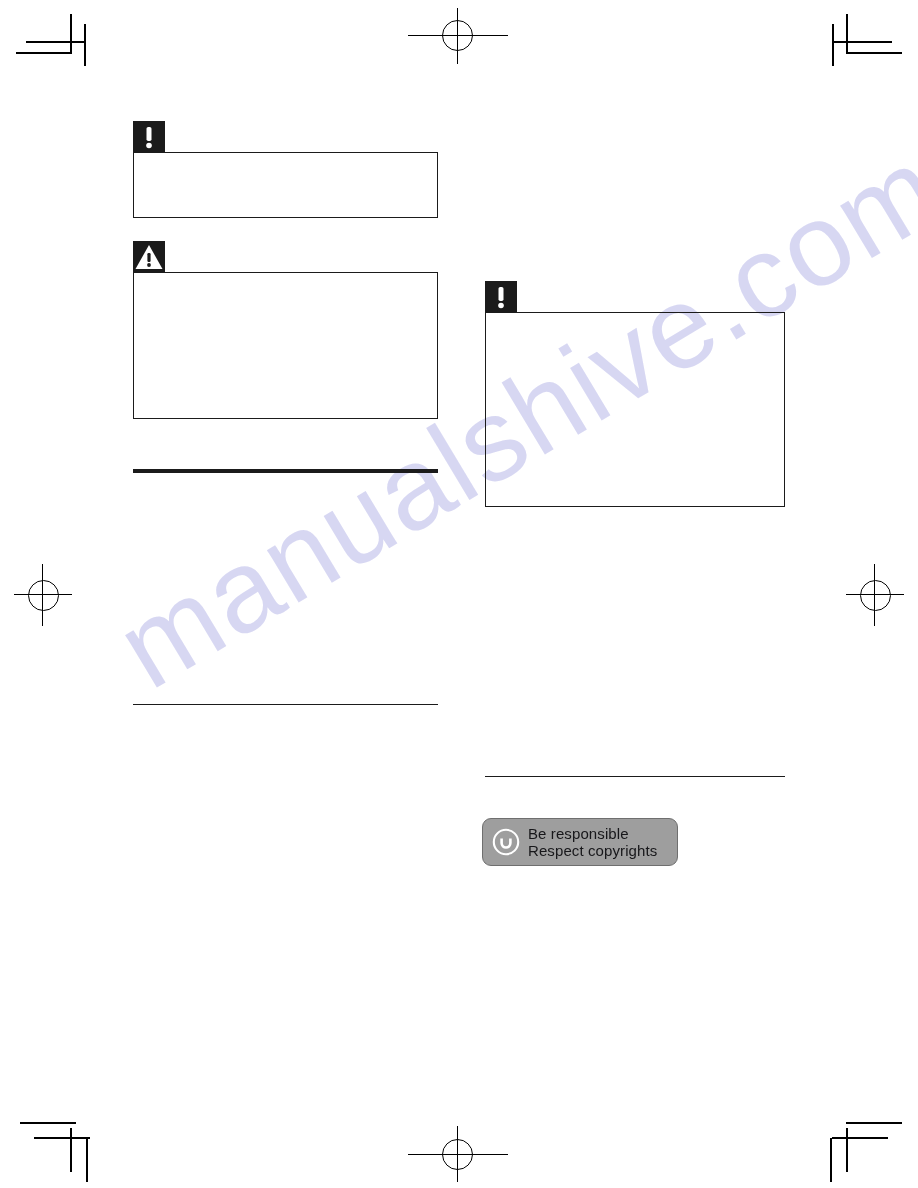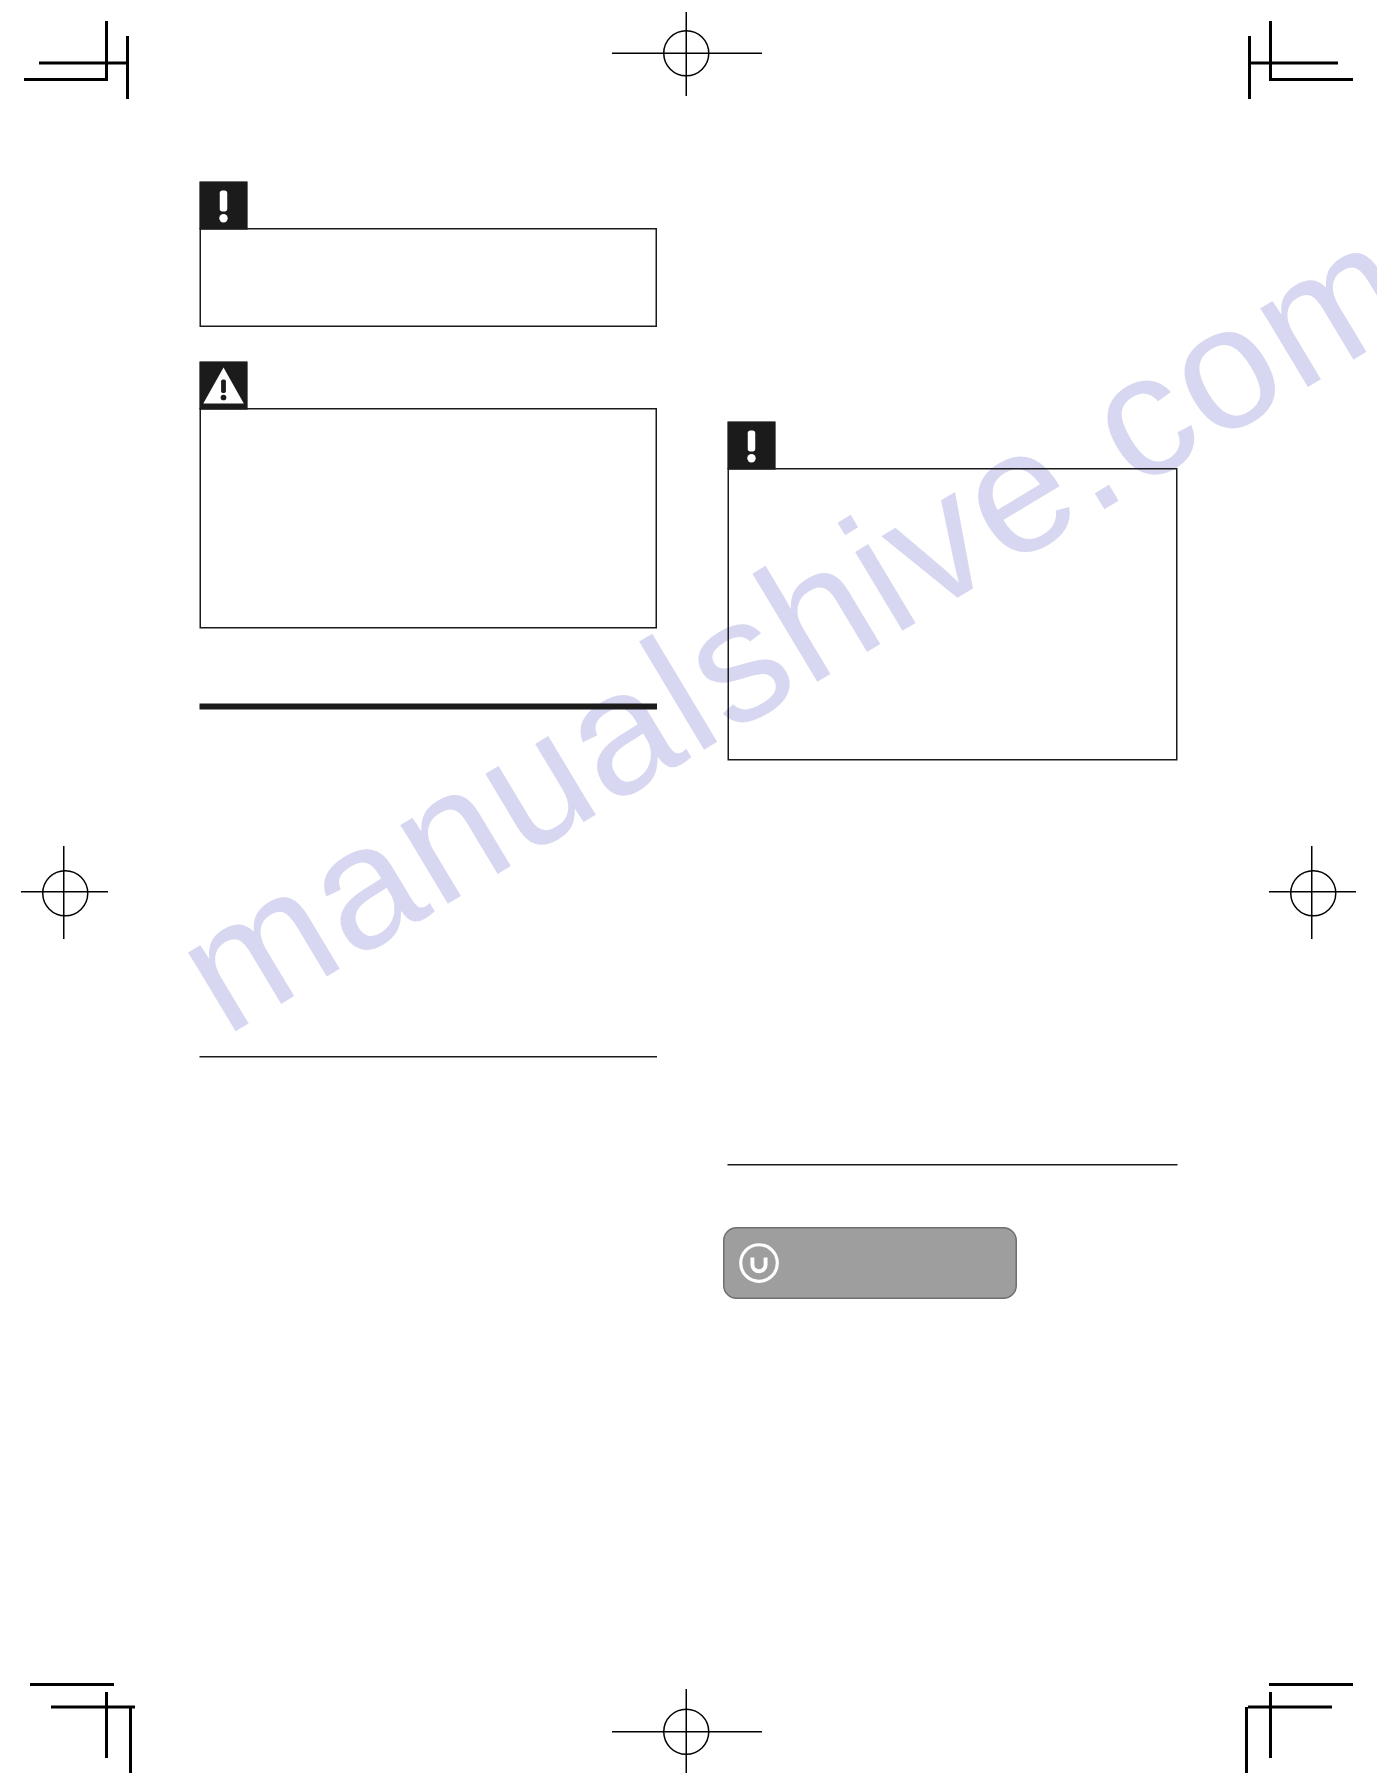--- a/index.html
+++ b/index.html
@@ -261,15 +261,19 @@
     <div class="note-text" style="padding:0;"></div>
   </div>
 
   <div id="copyright-badge">
     <div class="badge-icon">
       <svg width="28" height="28" viewBox="0 0 28 28" aria-hidden="true">
         <circle cx="14" cy="14" r="12.2" fill="none" stroke="#ffffff" stroke-width="2.1"></circle>
         <path d="M 9.6 10.4 L 9.6 15.1 A 4.4 4.4 0 0 0 18.4 15.1 L 18.4 10.4" fill="none" stroke="#ffffff" stroke-width="2.6" stroke-linecap="butt"></path>
       </svg>
     </div>
+    <div class="badge-lines">
+      <div>Be responsible</div>
+      <div>Respect copyrights</div>
+    </div>
   </div>
 
 </div>
 
 </body></html>

